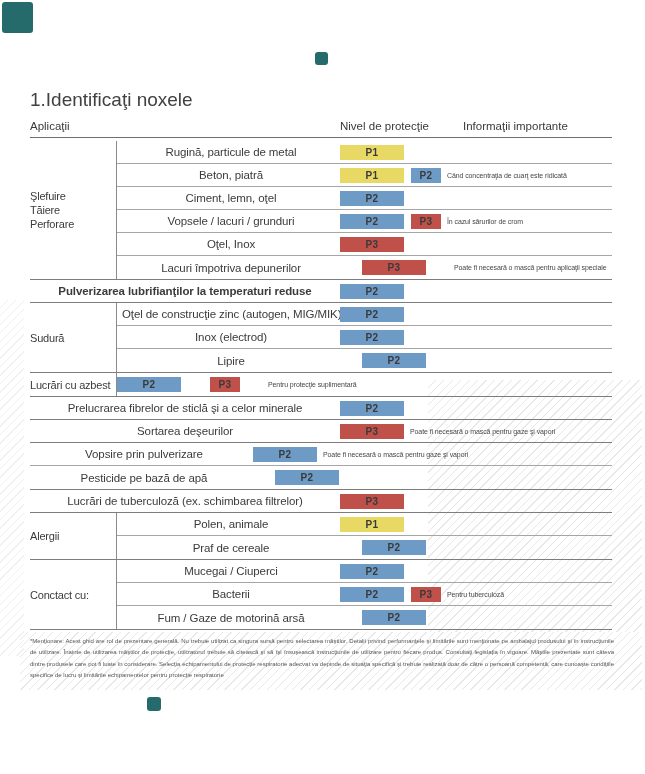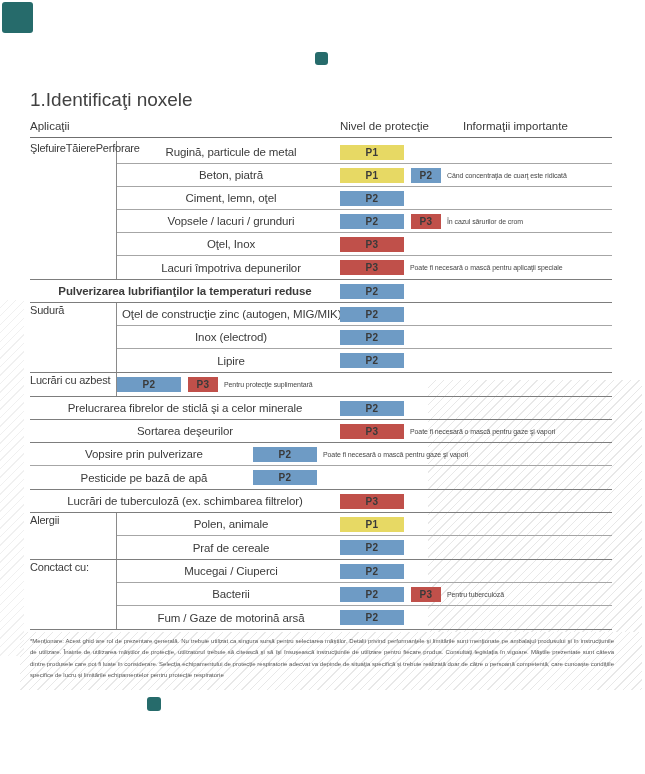--- a/index.html
+++ b/index.html
@@ -15,27 +15,27 @@
   .page-title{position:absolute;left:30px;top:89px;font-size:19px;color:#414141;z-index:2;text-align:center;}
   .col-head{position:absolute;top:120px;font-size:11.5px;color:#3a3a3a;z-index:2;}
   #h-app{left:30px;}
   #h-prot{left:340px;}
   #h-info{left:463px;}
   #head-rule{position:absolute;left:30px;top:137px;width:582px;height:1px;background:#6f6f6f;z-index:2;}
 
   .table{position:absolute;left:30px;top:141px;width:582px;z-index:1;}
   .section.group{display:flex;border-bottom:1px solid #7d7d7d;}
   .group-label{
-    width:87px;flex:none;box-sizing:border-box;display:flex;flex-direction:row;
+    width:87px;flex:none;box-sizing:border-box;display:flex;flex-direction:column;justify-content:center;
     border-right:1px solid #8a8a8a;font-size:11px;line-height:14px;letter-spacing:-0.2px;white-space:nowrap;
   }
   .group-items{flex:1;min-width:0;}
   .row{box-sizing:border-box;height:23px;display:flex;align-items:center;position:relative;text-align:center;}
   .group-items .row{border-bottom:1px solid #a6a6a6;}
-  .group-items .row:last-child{border-bottom:none;}
+  .group-items .row:last-child{border-bottom:none;gap:22px;}
   .row.full{border-bottom:1px solid #7d7d7d;}
   .row .label{
     flex:none;box-sizing:border-box;padding-left:5px;font-size:11.5px;letter-spacing:-0.1px;
     white-space:nowrap;color:#3b3b3b;
   }
   .row.in-group .label{width:223px;}
   .row.full .label{width:310px;padding-left:0;}
   .row .label.bold{font-weight:700;}
   .badge{
     flex:none;width:64px;height:15px;display:flex;align-items:center;justify-content:center;

